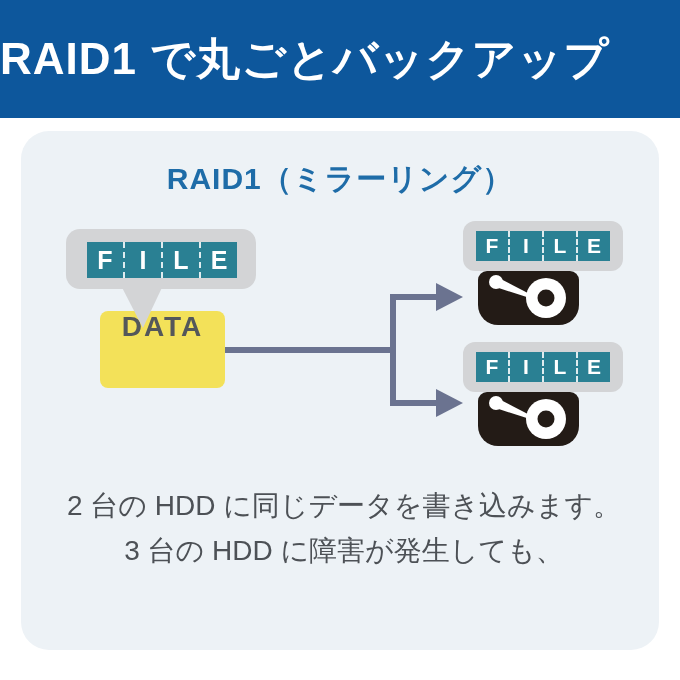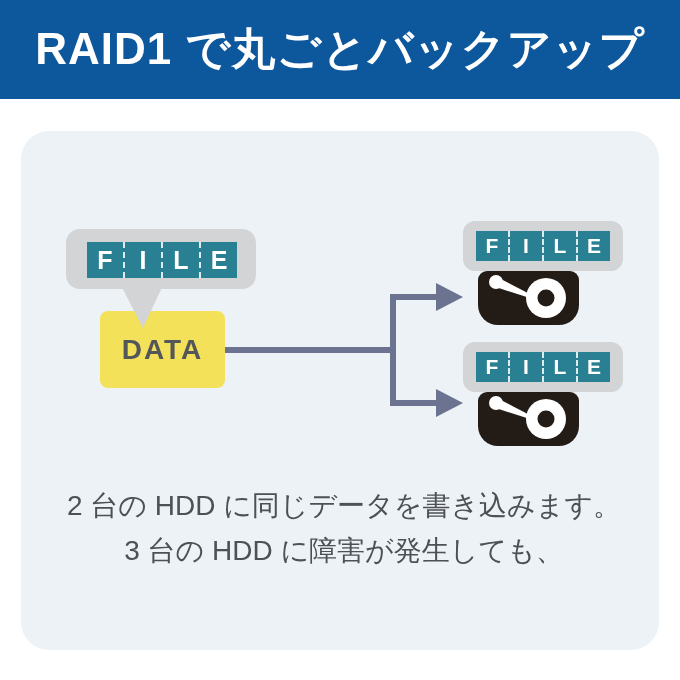--- a/index.html
+++ b/index.html
@@ -1,20 +1,20 @@
 <!DOCTYPE html>
 <html style="--header-bg: #0d579c; --card-bg: #edf2f6; --subtitle-text: #1e6ca8; --tag-gray: #d3d4d6; --file-teal: #2a8093; --data-yellow: #f3e159; --data-text: #54575a; --connector-slate: #6b7390; --hdd-black: #231b16; --body-text: #4d5156;"><head>
 <meta charset="utf-8">
 <style>
   html,body{margin:0;padding:0;}
   body{width:680px;height:680px;background:#ffffff;font-family:"Liberation Sans","DejaVu Sans",sans-serif;}
   .canvas{position:relative;width:680px;height:680px;background:#ffffff;overflow:hidden;}
 
-  .banner{position:absolute;left:0;top:0;width:680px;height:99px;background:var(--header-bg,#0d579c);
-          display:flex;align-items:center;justify-content:center;}
+  .banner{position:absolute;left:0;top:0;width:680px;height:118px;background:var(--header-bg,#0d579c);
+          display:flex;align-items:center;justify-content:flex-start;}
   .banner h1{margin:0;color:#ffffff;font-size:44px;font-weight:700;letter-spacing:1px;}
 
   .card{position:absolute;left:21px;top:131px;width:638px;height:519px;
         background:var(--card-bg,#edf2f6);border-radius:28px;}
 
   .subtitle{position:absolute;left:0;top:159px;width:680px;margin:0;text-align:center;
             font-size:30px;font-weight:700;color:var(--subtitle-text,#1e6ca8);letter-spacing:1px;}
 
   .bubble{position:absolute;left:66px;top:229px;width:190px;height:60px;
           background:var(--tag-gray,#d3d4d6);border-radius:14px;z-index:4;}
@@ -22,21 +22,21 @@
         background:var(--tag-gray,#d3d4d6);clip-path:polygon(6% 0,94% 0,52% 100%);z-index:3;}
 
   .file-strip{display:flex;background:var(--file-teal,#2a8093);}
   .file-strip .cell{flex:1;display:flex;align-items:center;justify-content:center;
                     color:#ffffff;font-weight:800;border-right:2px dashed rgba(255,255,255,.85);}
   .file-strip .cell:last-child{border-right:none;}
   .bubble .file-strip{position:absolute;left:21px;top:13px;width:150px;height:36px;font-size:25px;}
 
   .data-box{position:absolute;left:100px;top:311px;width:125px;height:77px;
             background:var(--data-yellow,#f3e159);border-radius:8px;
-            display:flex;align-items:center;justify-content:center;z-index:2;}
+            display:flex;align-items:flex-start;justify-content:center;z-index:2;}
   .data-box span{font-size:28px;font-weight:700;color:var(--data-text,#54575a);letter-spacing:2px;}
 
   .connectors{position:absolute;left:0;top:0;z-index:1;}
 
   .drive{position:absolute;left:463px;width:162px;height:104px;}
   .drive .bar{position:absolute;left:0;top:0;width:160px;height:50px;
               background:var(--tag-gray,#d3d4d6);border-radius:12px;}
   .drive .file-strip{position:absolute;left:13px;top:10px;width:134px;height:30px;font-size:21px;}
   .drive .body{position:absolute;left:15px;top:50px;width:101px;height:54px;
                background:var(--hdd-black,#231b16);border-radius:9px 9px 20px 20px;}
@@ -50,20 +50,21 @@
 <body>
 
 <div class="canvas">
 
   <header class="banner">
     <h1>RAID1 で丸ごとバックアップ</h1>
   </header>
 
   <section class="card"></section>
 
+  <h2 class="subtitle">RAID1（ミラーリング）</h2>
 
   <svg class="connectors" width="680" height="680" viewBox="0 0 680 680">
     <path d="M225 350 L393 350 L393 297 L437 297" fill="none" stroke="#6b7390" stroke-width="6"></path>
     <path d="M393 350 L393 403 L437 403" fill="none" stroke="#6b7390" stroke-width="6"></path>
     <polygon points="436,283 436,311 463,297" fill="#6b7390"></polygon>
     <polygon points="436,389 436,417 463,403" fill="#6b7390"></polygon>
   </svg>
 
   <div class="bubble">
     <div class="file-strip">

